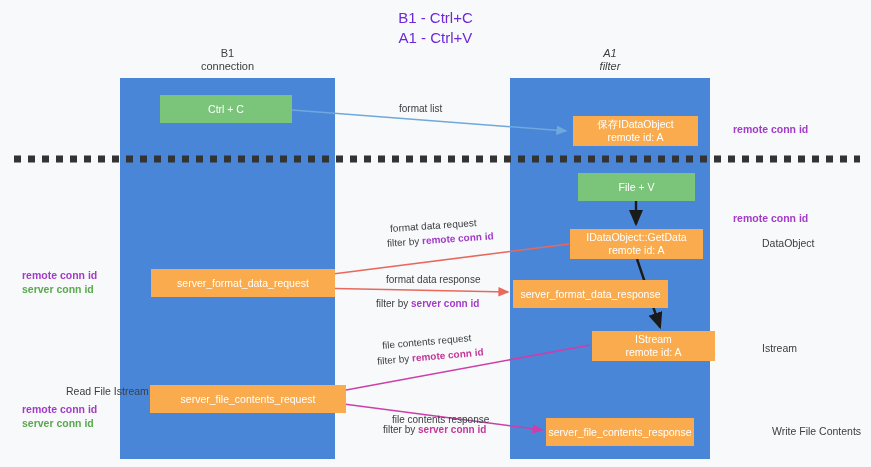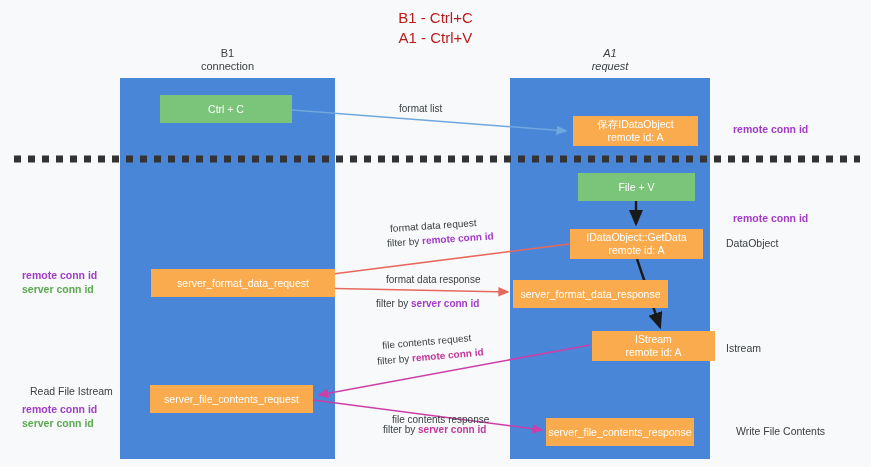--- a/index.html
+++ b/index.html
@@ -23,21 +23,21 @@
   #lane-b1 { left: 120px; top: 78px; width: 215px; height: 381px; }
   #lane-a1 { left: 510px; top: 78px; width: 200px; height: 381px; }
 
   
   .diagram-title {
     position: absolute;
     left: 0; top: 8px;
     width: 871px;
     text-align: center;
     font-size: 15px;
-    color: #b91c1c;
+    color: #6d28d9;
     line-height: 20px;
   }
   .lane-header {
     position: absolute;
     text-align: center;
     font-size: 11px;
     color: #3c4043;
     line-height: 13px;
   }
   #header-b1 { left: 120px; top: 47px; width: 215px; }
@@ -60,34 +60,34 @@
   .node.green  { background: #7ac57a; }
   .node.orange { background: #f9ab4e; }
 
   #node-ctrl-c       { left: 160px; top: 95px;  width: 132px; height: 28px; }
   #node-save-dataobj { left: 573px; top: 116px; width: 125px; height: 30px; }
   #node-ctrl-v       { left: 578px; top: 173px; width: 117px; height: 24px; }
   #node-getdata      { left: 570px; top: 229px; width: 133px; height: 30px; }
   #node-fmt-req      { left: 151px; top: 269px; width: 184px; height: 24px; }
   #node-fmt-resp     { left: 513px; top: 280px; width: 155px; height: 24px; }
   #node-istream      { left: 592px; top: 331px; width: 123px; height: 30px; }
-  #node-file-req     { left: 150px; top: 385px; width: 163px; height: 24px; }
+  #node-file-req     { left: 150px; top: 385px; width: 196px; height: 24px; }
   #node-file-resp    { left: 546px; top: 418px; width: 148px; height: 24px; }
 
   
   .side-label {
     position: absolute;
     font-size: 10.5px;
     line-height: 14px;
     color: #3c4043;
     white-space: nowrap;
   }
   .side-label .purple { color: #a23bc8; font-weight: bold; }
   .side-label .green  { color: #5aa84f; font-weight: bold; }
-  .side-label .plain  { color: #3c4043; }
+  .side-label .plain  { color: #3c4043; margin-left: 36px; }
 
   #lbl-right-1 { left: 733px; top: 122px; }
   #lbl-right-2 { left: 733px; top: 211px; }
   #lbl-right-3 { left: 726px; top: 236px; }
   #lbl-right-4 { left: 726px; top: 341px; }
   #lbl-right-5 { left: 736px; top: 424px; }
 
   #lbl-left-1 { left: 22px;  top: 268px; }
   #lbl-left-2 { left: 30px;  top: 384px; }
   #lbl-left-3 { left: 22px;  top: 402px; }
@@ -134,21 +134,21 @@
     <div>B1 - Ctrl+C</div>
     <div>A1 - Ctrl+V</div>
   </div>
 
   <div class="lane-header" id="header-b1">
     <div>B1</div>
     <div>connection</div>
   </div>
   <div class="lane-header" id="header-a1">
     <div>A1</div>
-    <div>request</div>
+    <div>filter</div>
   </div>
 
   <svg id="arrows" viewBox="0 0 871 467" xmlns="http://www.w3.org/2000/svg">
     <defs>
       <marker id="ah-blue" markerWidth="7" markerHeight="7" refX="6" refY="3" orient="auto">
         <path d="M0,0 L7,3 L0,6 z" fill="#6fa8dc"></path>
       </marker>
       <marker id="ah-red" markerWidth="7" markerHeight="7" refX="6" refY="3" orient="auto">
         <path d="M0,0 L7,3 L0,6 z" fill="#e8685d"></path>
       </marker>

